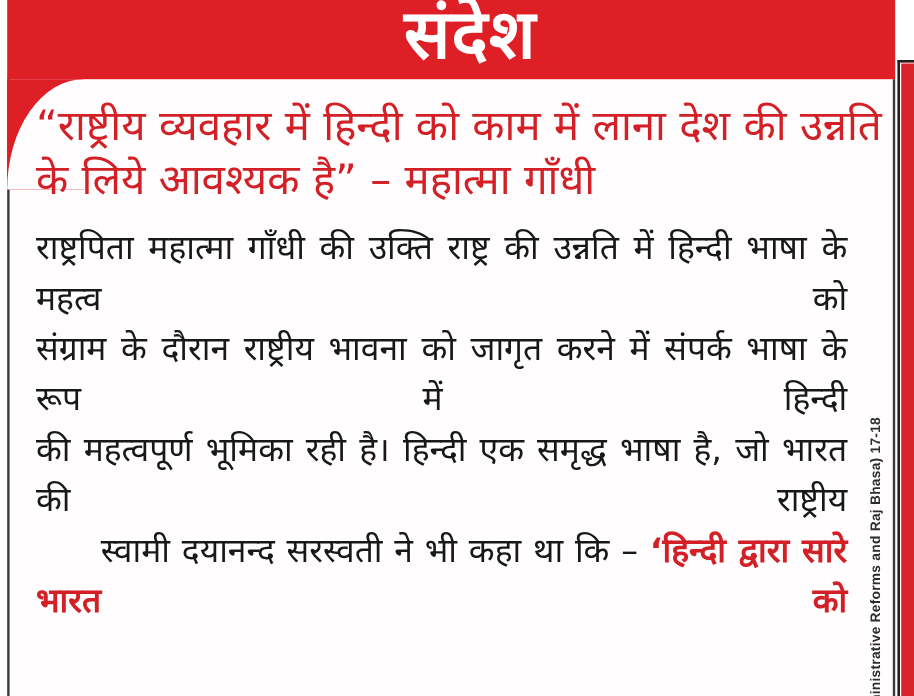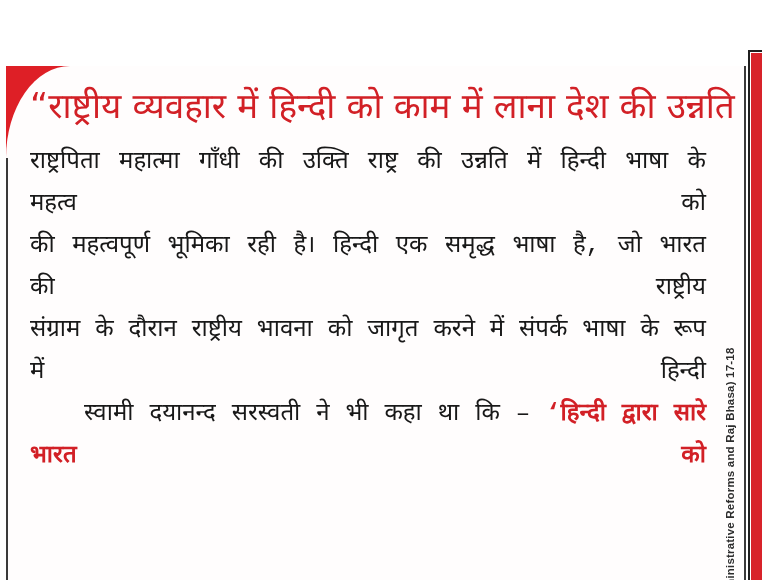--- a/index.html
+++ b/index.html
@@ -42,21 +42,21 @@
     position:absolute;left:2px;right:2px;top:66px;z-index:6;
     padding:18px 38px 0 22px;box-sizing:border-box;
   }
   .q-line{
     color:var(--red_text,#d22026);font-weight:400;
     font-size:35px;line-height:45px;white-space:nowrap;
   }
   .body-block{margin-top:12px;}
   .b-line{
     color:var(--body_text,#181818);
-    font-size:24px;line-height:42px;font-family:Liberation Mono, monospace;
+    font-size:28px;line-height:42px;
   }
   .fill{text-align:justify;text-align-last:justify;}
   .indent{text-indent:54px;}
   .red{color:var(--red_text,#d22026);font-weight:700;}
   
   .side-credit{
     position:absolute;left:724px;top:589px;z-index:7;
     transform-origin:0 0;transform:rotate(-90deg);
     font-family:"Liberation Sans",sans-serif;
     font-size:11.5px;font-weight:700;letter-spacing:0.2px;
@@ -72,30 +72,34 @@
   }
 </style>
 </head>
 <body>
 
 <div class="main-page">
   <div class="content-panel"></div>
   <div class="corner-red"></div>
   <div class="corner-white"></div>
 
+  <div class="banner">
+    <h1>संदेश</h1>
+  </div>
 
   <div class="content">
     <div>
       <div class="q-line fill">“राष्ट्रीय व्यवहार में हिन्दी को काम में लाना देश की उन्नति</div>
+      <div class="q-line">के लिये आवश्यक है” – महात्मा गाँधी</div>
     </div>
 
     <div class="body-block">
       <div class="b-line fill">राष्ट्रपिता महात्मा गाँधी की उक्ति राष्ट्र की उन्नति में हिन्दी भाषा के महत्व को</div>
+      <div class="b-line fill">संग्राम के दौरान राष्ट्रीय भावना को जागृत करने में संपर्क भाषा के रूप में हिन्दी</div>
       <div class="b-line fill">की महत्वपूर्ण भूमिका रही है। हिन्दी एक समृद्ध भाषा है, जो भारत की राष्ट्रीय</div>
-      <div class="b-line fill">संग्राम के दौरान राष्ट्रीय भावना को जागृत करने में संपर्क भाषा के रूप में हिन्दी</div>
     </div>
 
     <div>
       <div class="b-line fill indent"><span>स्वामी दयानन्द सरस्वती ने भी कहा था कि – </span><span class="red">‘हिन्दी द्वारा सारे भारत को</span></div>
 
     </div>
   </div>
 </div>
 
 <div class="side-credit">ministrative Reforms and Raj Bhasa) 17-18</div>

